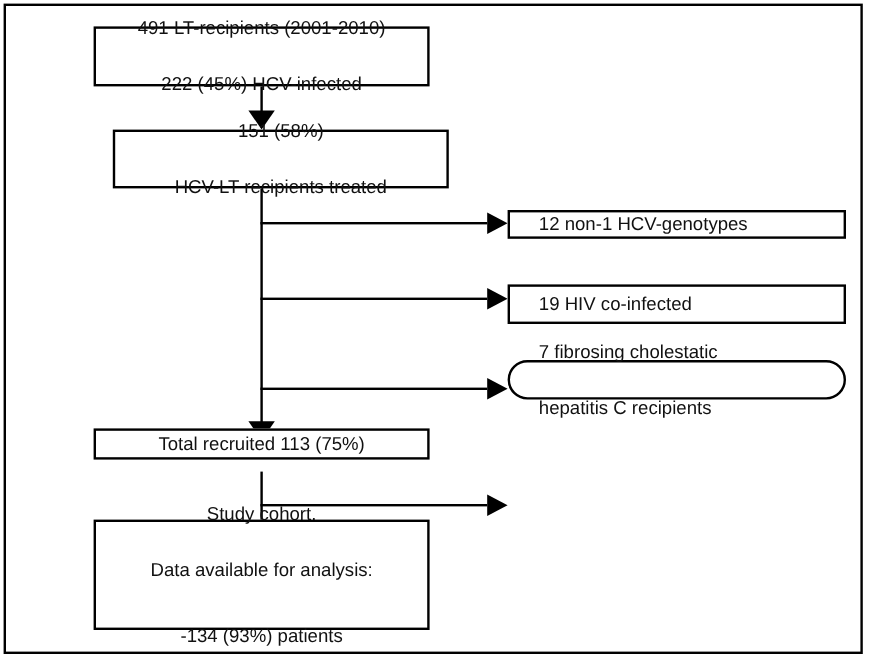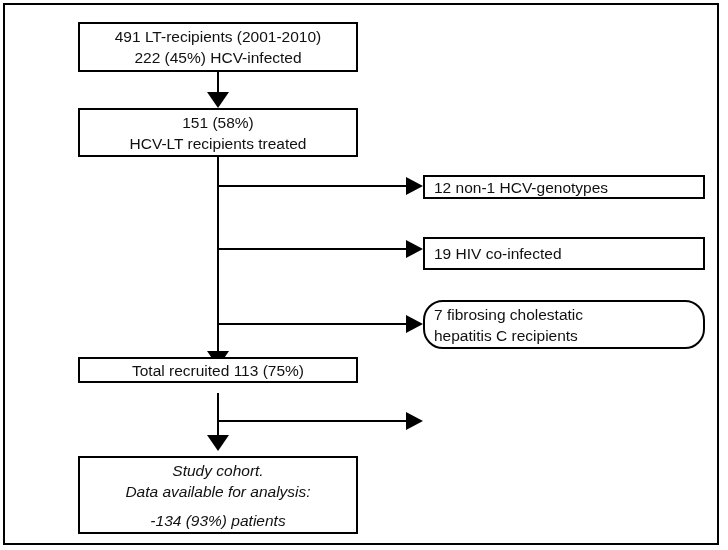--- a/index.html
+++ b/index.html
@@ -18,37 +18,38 @@
     left: 3px; top: 3px;
     width: 716px; height: 542px;
     border: 2px solid #000000;
   }
   .box {
     position: absolute;
     border: 2px solid #000000;
     background: #ffffff;
     font-size: 15.5px;
     line-height: 21px;
+    gap: 26px;
   }
   .main-box {
     left: 78px;
     width: 280px;
     display: flex;
     flex-direction: column;
     align-items: center;
     justify-content: center;
     text-align: center;
   }
   .side-box {
     left: 423px;
     width: 282px;
     display: flex;
     flex-direction: column;
     justify-content: center;
-    padding-left: 9px;
+    padding-left: 24px;
     text-align: left;
   }
   .vline, .hline { position: absolute; background: #000000; }
   .vline { width: 2px; left: 217px; }
   .hline { height: 2px; left: 217px; width: 189px; }
   .arrow-down {
     position: absolute;
     left: 207px;
     width: 0; height: 0;
     border-left: 11px solid transparent;
@@ -73,21 +74,21 @@
   <div class="frame"></div>
 
   <div class="box main-box" style="top:22px; height:50px;">
     <div>491 LT-recipients (2001-2010)</div>
     <div>222 (45%) HCV-infected</div>
   </div>
 
   <div class="vline" style="top:72px; height:22px;"></div>
   <div class="arrow-down" style="top:92px;"></div>
 
-  <div class="box main-box" style="top:108px; height:49px;">
+  <div class="box main-box" style="top:108px; height:49px;margin-left:16px;">
     <div>151 (58%)</div>
     <div>HCV-LT recipients treated</div>
   </div>
 
   <div class="vline" style="top:157px; height:196px;"></div>
   <div class="arrow-down" style="top:351px;"></div>
 
   <div class="hline" style="top:185px;"></div>
   <div class="arrow-right" style="top:177px;"></div>
   <div class="box side-box" style="top:175px; height:24px;">
@@ -95,34 +96,34 @@
   </div>
 
   <div class="hline" style="top:248px;"></div>
   <div class="arrow-right" style="top:240px;"></div>
   <div class="box side-box" style="top:237px; height:33px;">
     <div>19 HIV co-infected</div>
   </div>
 
   <div class="hline" style="top:323px;"></div>
   <div class="arrow-right" style="top:315px;"></div>
-  <div class="box side-box" style="top:300px; height:49px;border-radius:20px;">
+  <div class="box side-box" style="top:300px; height:33px;border-radius:20px;">
     <div>7 fibrosing cholestatic</div>
     <div>hepatitis C recipients</div>
   </div>
 
   <div class="box main-box" style="top:357px; height:26px;">
     <div>Total recruited 113 (75%)</div>
   </div>
 
   <div class="vline" style="top:393px; height:44px;"></div>
   <div class="arrow-down" style="top:435px;"></div>
 
   <div class="hline" style="top:420px;"></div>
   <div class="arrow-right" style="top:412px;"></div>
 
-  <div class="box main-box" style="top:456px; height:78px;font-style:italic;">
+  <div class="box main-box" style="top:433px; height:92px;">
     <div>Study cohort.</div>
     <div>Data available for analysis:</div>
     <div class="gap-line">-134 (93%) patients</div>
   </div>
 
 </div>
 
 </body></html>

